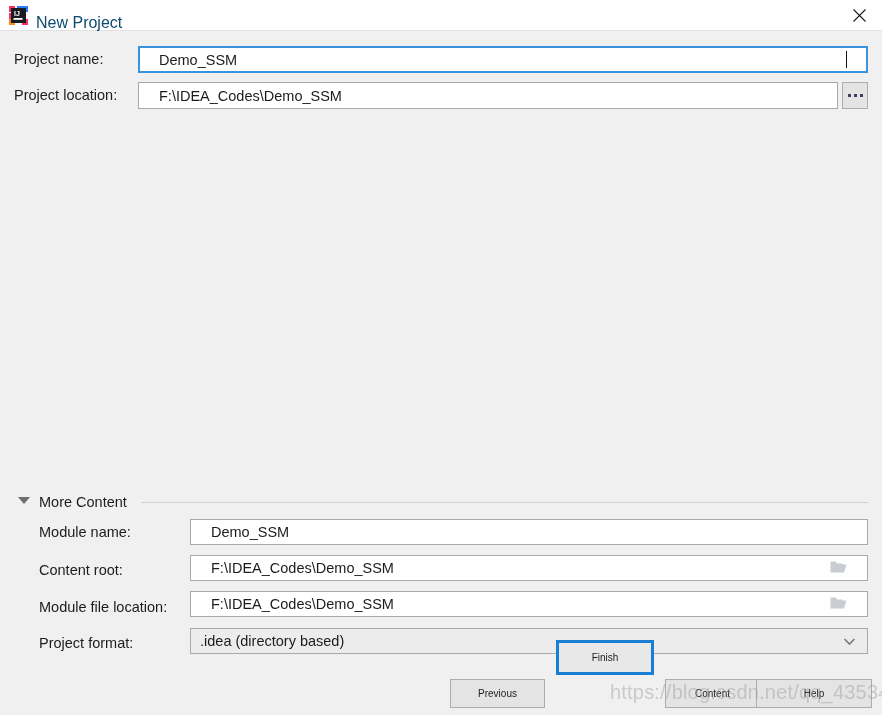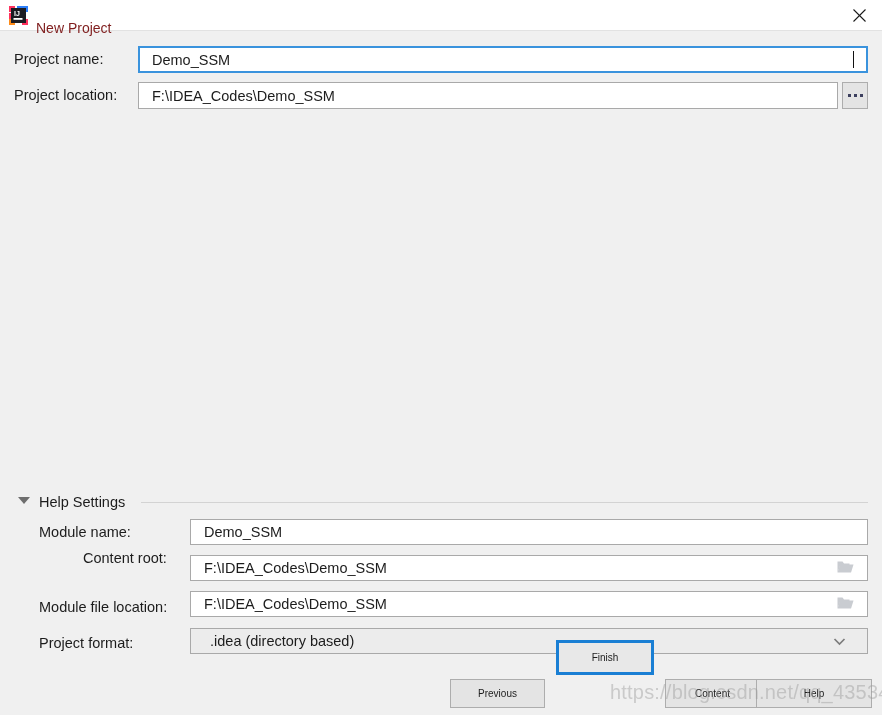--- a/index.html
+++ b/index.html
@@ -27,23 +27,23 @@
     border-bottom: 1px solid #e2e2e2;
     box-sizing: border-box;
   }
   .app-icon {
     position: absolute;
     left: 9px; top: 6px;
     width: 19px; height: 19px;
   }
   .title-text {
     position: absolute;
-    left: 36px; top: 20px;
-    font-size: 14px;
-    color: #7f1d1d;
+    left: 36px; top: 14px;
+    font-size: 16px;
+    color: #0c4a6e;
     white-space: nowrap;
   }
   .close-btn {
     position: absolute;
     right: 0px; top: 0px;
     width: 46px; height: 31px;
     display: flex;
     align-items: center;
     justify-content: center;
     cursor: default;
@@ -57,21 +57,21 @@
     font-size: 14.5px;
     color: #1c1c1c;
   }
   .field {
     position: absolute;
     box-sizing: border-box;
     background: #ffffff;
     border: 1px solid #a9a9a9;
     display: flex;
     align-items: center;
-    padding: 0 13px;
+    padding: 0 20px;
     font-size: 14.5px;
     color: #1c1c1c;
     overflow: hidden;
     white-space: nowrap;
   }
   .field.focused {
     border: 1px solid #3a93dd;
     box-shadow: 0 0 0 1px #3a93dd inset;
   }
   .field .value { flex: 1 1 auto; overflow: hidden; }
@@ -109,21 +109,21 @@
   }
 
   
   .combo {
     position: absolute;
     box-sizing: border-box;
     background: #ececec;
     border: 1px solid #a9a9a9;
     display: flex;
     align-items: center;
-    padding: 0 19px;
+    padding: 0 9px;
     font-size: 14.5px;
     color: #1c1c1c;
     white-space: nowrap;
     cursor: default;
   }
   .combo .value { flex: 1 1 auto; }
   .chev { flex: 0 0 auto; margin-right: 2px; }
 
   
   .ms-triangle {
@@ -224,30 +224,30 @@
   <span class="value">F:\IDEA_Codes\Demo_SSM</span>
 </div>
 
 <div class="browse-btn" style="left:842px; top:82px; width:26px; height:27px;">
   <span class="dot"></span>
   <span class="dot"></span>
   <span class="dot"></span>
 </div>
 
 <span class="ms-triangle"></span>
-<span class="ms-label">Help Settings</span>
+<span class="ms-label">More Content</span>
 <span class="ms-rule"></span>
 
 <span class="label" style="left:39px; top:524px;">Module name:</span>
 
 <div class="field" style="left:190px; top:519px; width:678px; height:26px;">
   <span class="value">Demo_SSM</span>
 </div>
 
-<span class="label" style="left:39px; top:550px;margin-left:44px;">Content root:</span>
+<span class="label" style="left:39px; top:562px;">Content root:</span>
 
 <div class="field" style="left:190px; top:555px; width:678px; height:26px;">
   <span class="value">F:\IDEA_Codes\Demo_SSM</span>
   <span class="folder-icon">
     <svg width="17" height="14" viewBox="0 0 17 14">
       <path d="M0.5 12.5 L3 4.5 L16.5 4.5 L14 12.5 Z" fill="#c9ccd1"></path>
       <path d="M0.5 12.5 L0.5 1.5 L5.5 1.5 L7 3.5 L12.5 3.5 L12.5 6 L3 6 Z" fill="#c9ccd1"></path>
     </svg>
   </span>
 </div>

